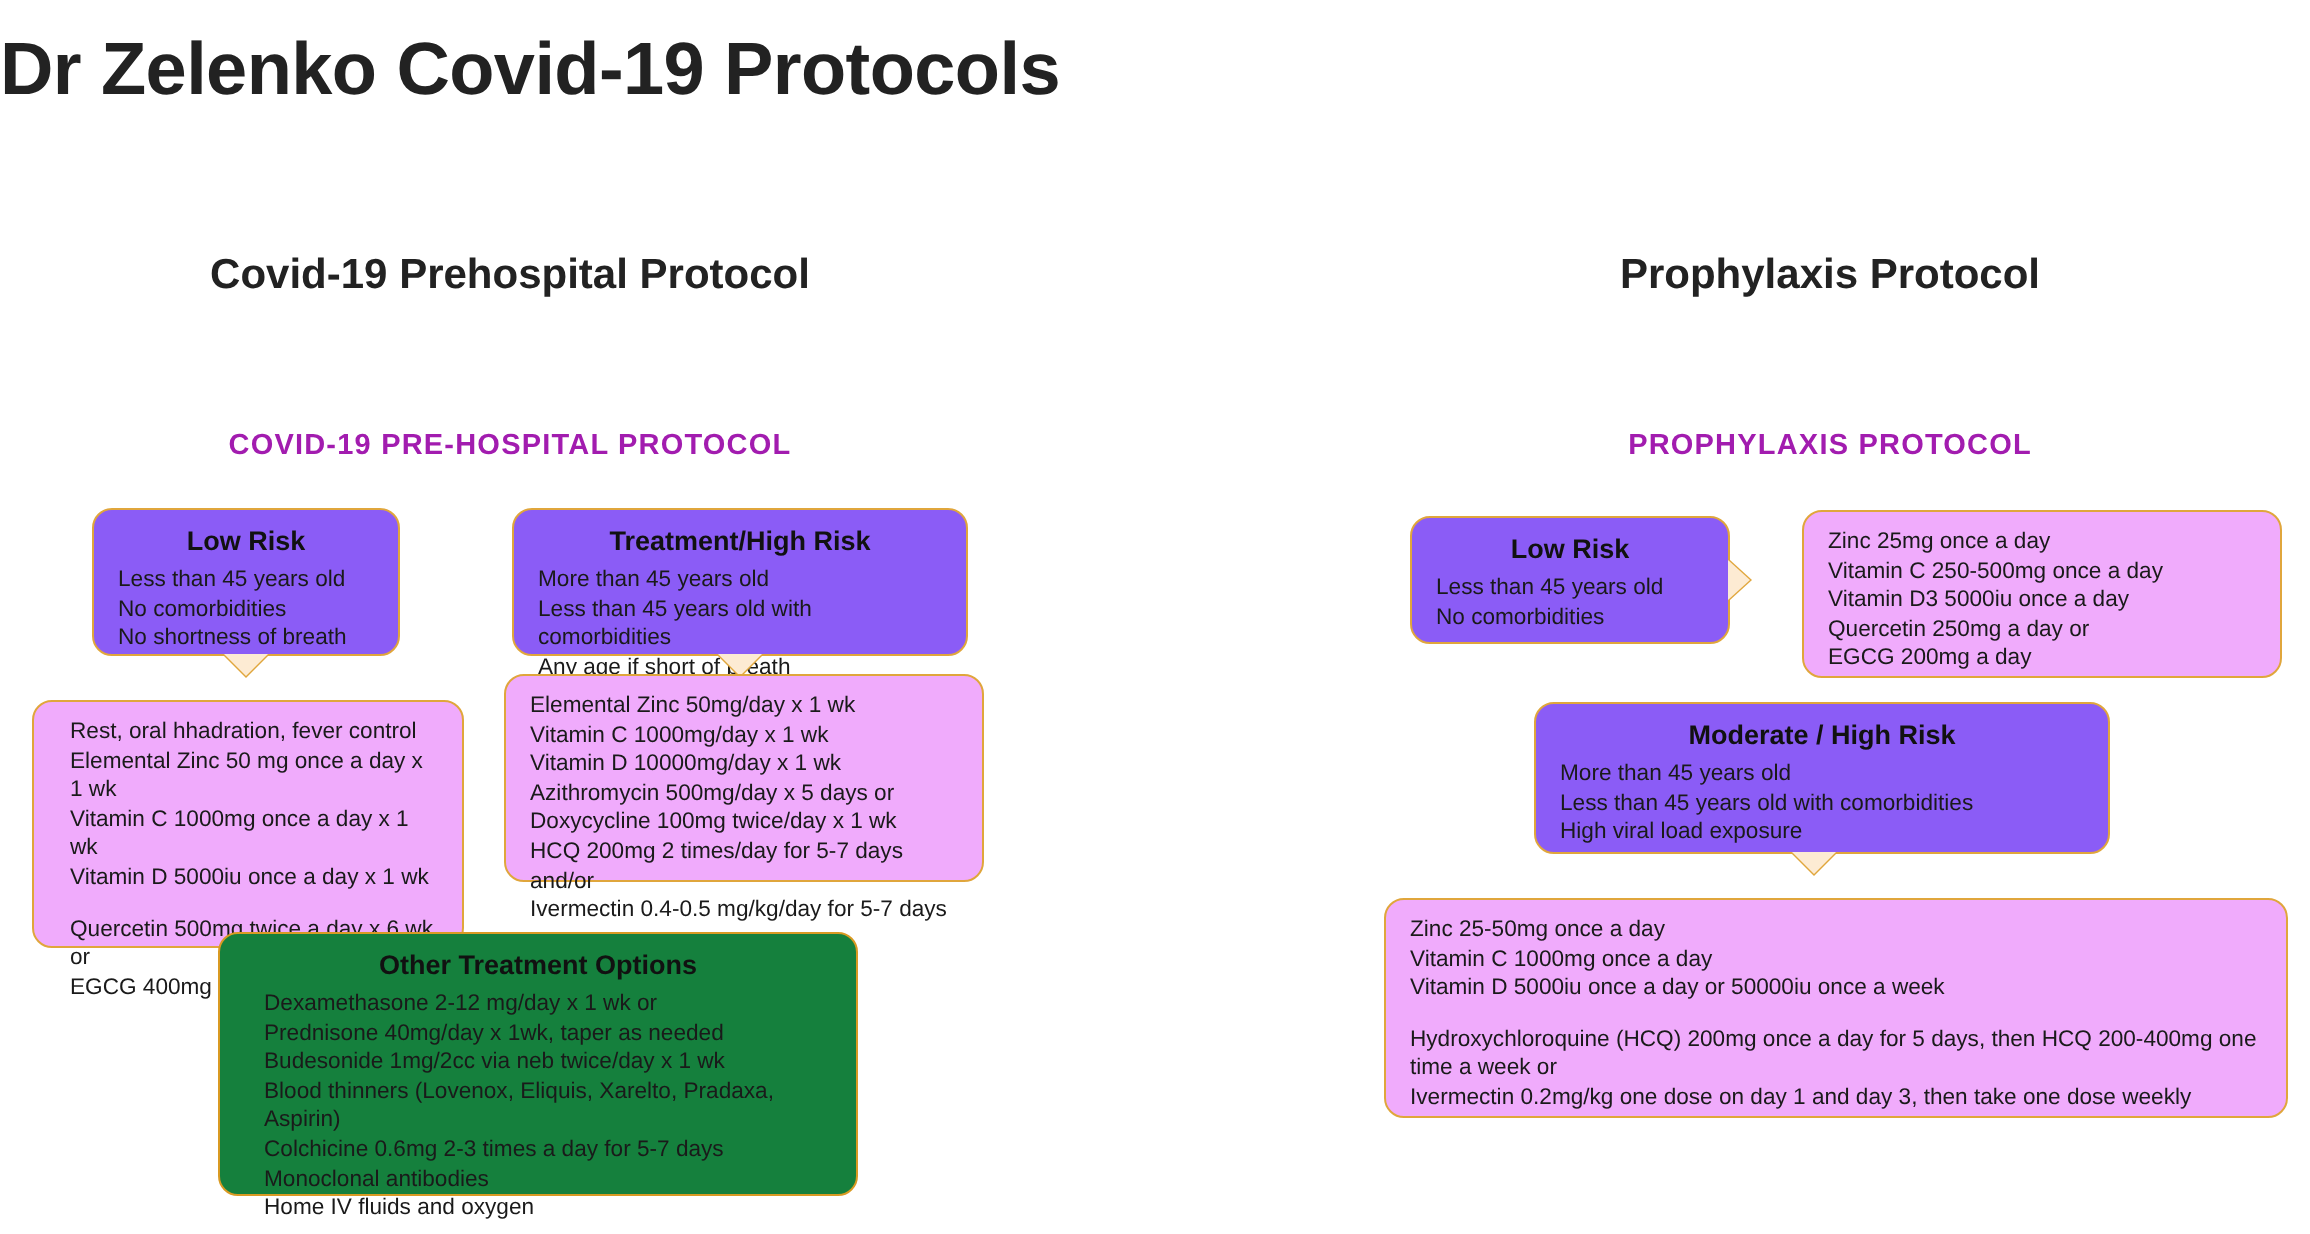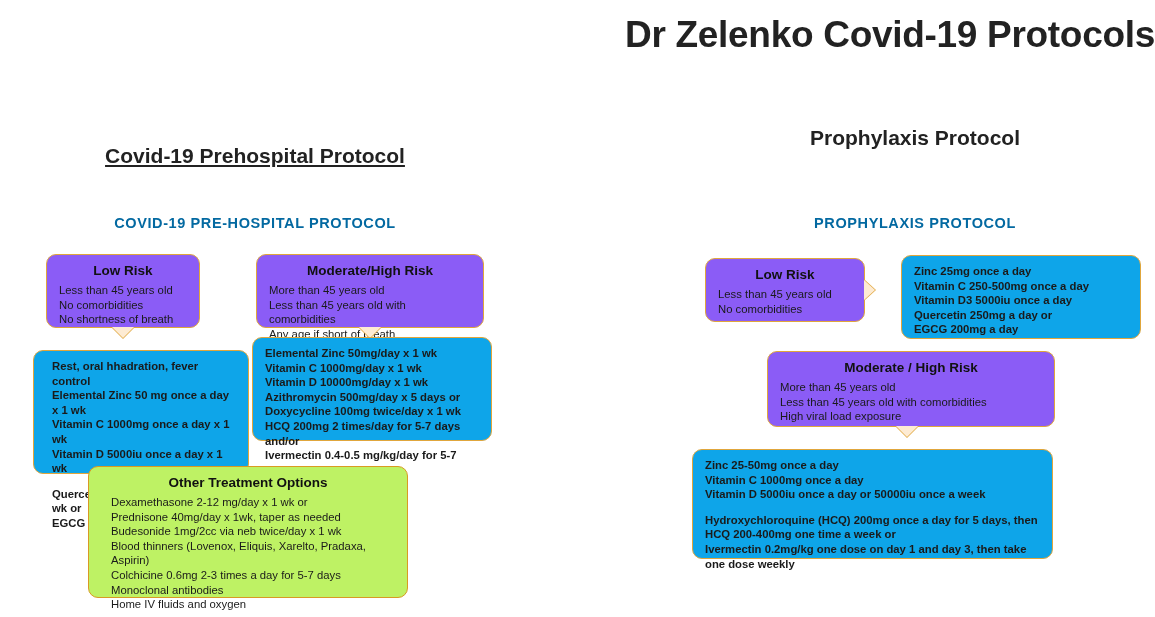--- a/index.html
+++ b/index.html
@@ -13,57 +13,57 @@
     position: relative;
     font-family: "Liberation Sans", sans-serif;
     color: #1a1a1a;
     overflow: hidden;
   }
   .page-title {
     position: absolute;
     top: 14px;
     left: 0;
     width: 1155px;
-    text-align: right;
+    text-align: left;
     font-size: 37px;
     font-weight: bold;
     letter-spacing: -0.3px;
     color: #222222;
   }
   .col-title {
     position: absolute;
     font-size: 21px;
     font-weight: bold;
     color: #222222;
     text-align: center;
   }
-  .col-title.left { top: 144px; left: 40px; width: 430px; text-decoration: underline; }
+  .col-title.left { top: 126px; left: 40px; width: 430px; }
   .col-title.right { top: 126px; left: 680px; width: 470px; }
 
   .sub-title {
     position: absolute;
     font-size: 14.5px;
     font-weight: bold;
     letter-spacing: 0.6px;
-    color: #0369a1;
+    color: #a21caf;
     text-align: center;
   }
   .sub-title.left { top: 215px; left: 40px; width: 430px; }
   .sub-title.right { top: 215px; left: 680px; width: 470px; }
 
   .box {
     position: absolute;
     box-sizing: border-box;
     border: 1.3px solid #e0a63c;
     border-radius: 10px;
     padding: 8px 12px;
   }
   .box.peach { background: #8b5cf6; }
-  .box.cream { background: #0ea5e9; font-weight: bold; }
-  .box.orange { background: #bef264; border-color: #d99a23; }
+  .box.cream { background: #f0abfc; }
+  .box.orange { background: #15803d; border-color: #d99a23; margin-left: 21px; }
 
   .box-head {
     font-size: 13.5px;
     font-weight: bold;
     text-align: center;
     margin-bottom: 5px;
     color: #111111;
   }
   .box-lines {
     font-size: 11.3px;
@@ -102,28 +102,28 @@
 
 <div class="box peach" style="left:46px; top:254px; width:154px; height:74px;">
   <div class="box-head">Low Risk</div>
   <div class="box-lines">Less than 45 years old
 No comorbidities
 No shortness of breath</div>
 </div>
 <div class="arrow-down" style="left:112px; top:327px;"></div>
 
 <div class="box peach" style="left:256px; top:254px; width:228px; height:74px;">
-  <div class="box-head">Moderate/High Risk</div>
+  <div class="box-head">Treatment/High Risk</div>
   <div class="box-lines">More than 45 years old
 Less than 45 years old with comorbidities
 Any age if short of breath</div>
 </div>
 <div class="arrow-down" style="left:359px; top:327px;"></div>
 
-<div class="box cream" style="left:33px; top:350px; width:216px; height:124px;padding-left:18px;">
+<div class="box cream" style="left:16px; top:350px; width:216px; height:124px;padding-left:18px;">
   <div class="box-lines">Rest, oral hhadration, fever control
 Elemental Zinc 50 mg once a day x 1 wk
 Vitamin C 1000mg once a day x 1 wk
 Vitamin D 5000iu once a day x 1 wk</div>
   <div class="gap"></div>
   <div class="box-lines">Quercetin 500mg twice a day x 6 wk or
 EGCG 400mg twice a day x 1 wk</div>
 </div>
 
 <div class="box cream" style="left:252px; top:337px; width:240px; height:104px;">
@@ -166,20 +166,20 @@
 </div>
 
 <div class="box peach" style="left:767px; top:351px; width:288px; height:76px;">
   <div class="box-head">Moderate / High Risk</div>
   <div class="box-lines">More than 45 years old
 Less than 45 years old with comorbidities
 High viral load exposure</div>
 </div>
 <div class="arrow-down" style="left:896px; top:426px;"></div>
 
-<div class="box cream" style="left:692px; top:449px; width:361px; height:110px;">
+<div class="box cream" style="left:692px; top:449px; width:452px; height:110px;">
   <div class="box-lines">Zinc 25-50mg once a day
 Vitamin C 1000mg once a day
 Vitamin D 5000iu once a day or 50000iu once a week</div>
   <div class="gap"></div>
   <div class="box-lines">Hydroxychloroquine (HCQ) 200mg once a day for 5 days, then HCQ 200-400mg one time a week or
 Ivermectin 0.2mg/kg one dose on day 1 and day 3, then take one dose weekly</div>
 </div>
 
 </body></html>

